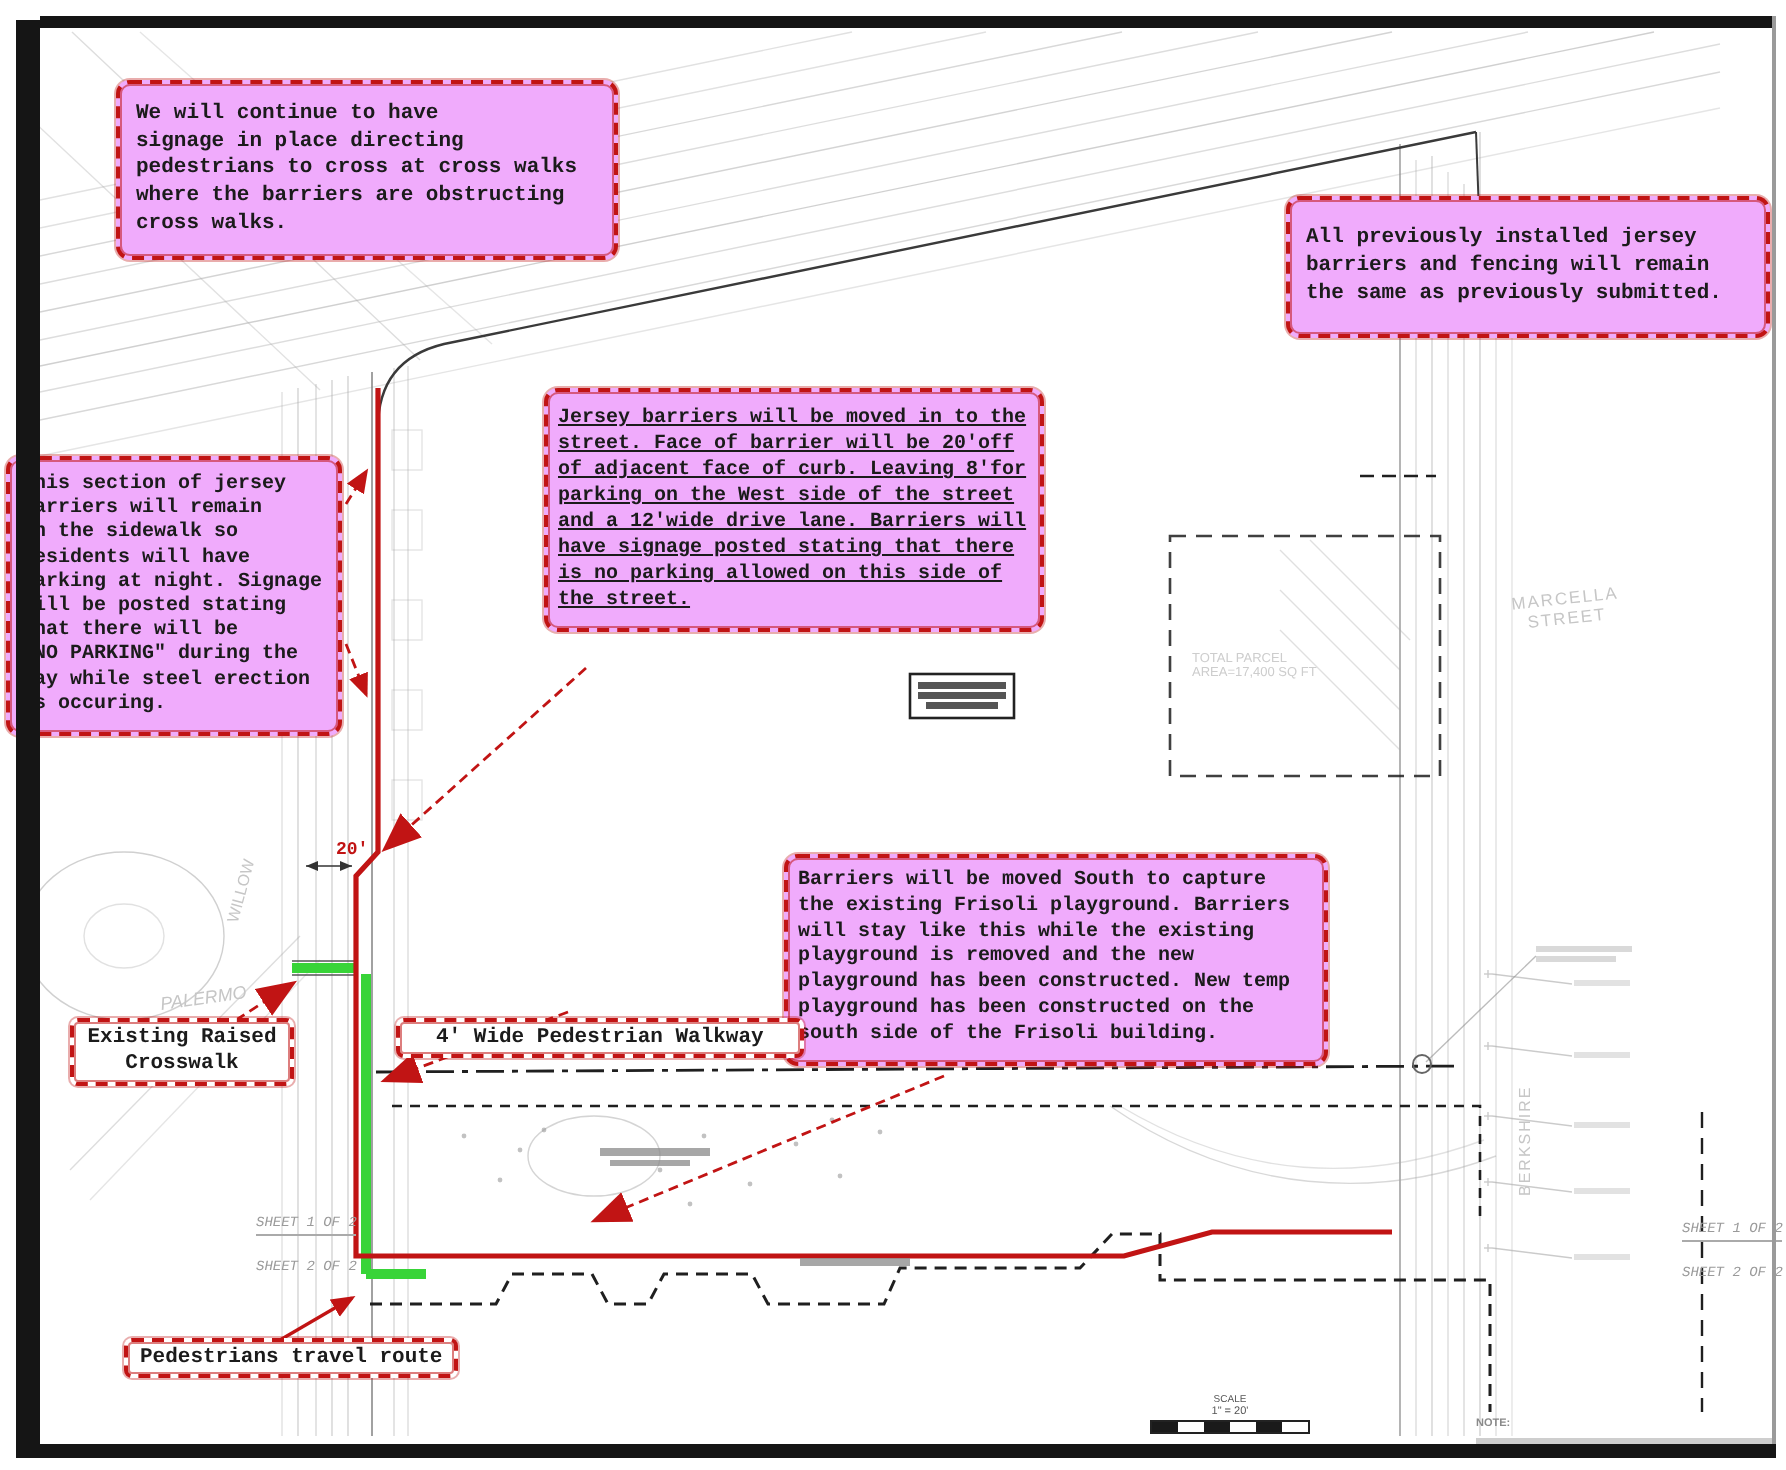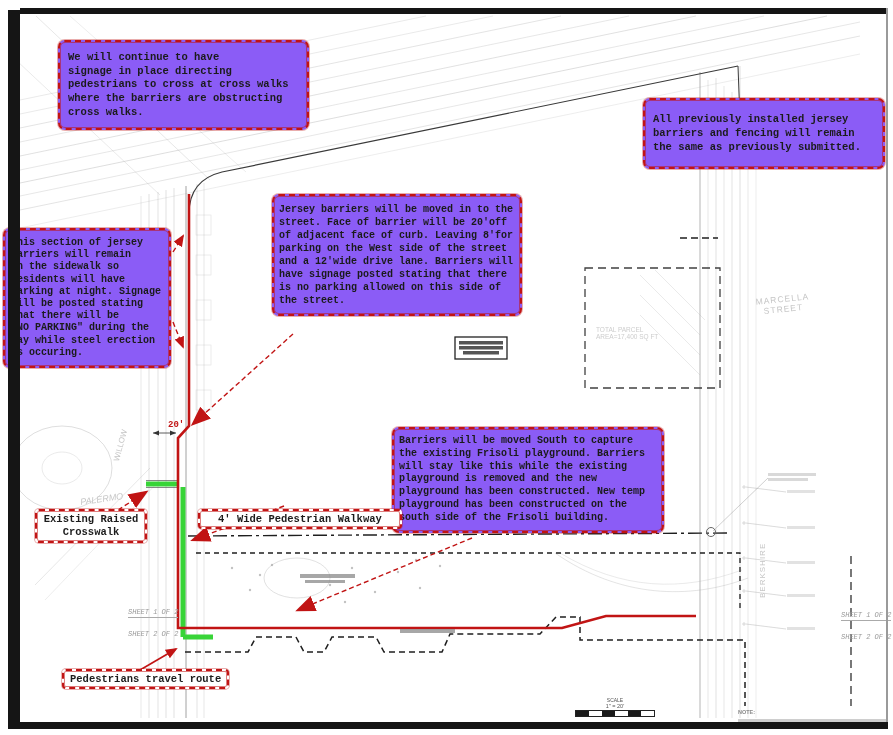--- a/index.html
+++ b/index.html
@@ -1,19 +1,19 @@
 <!DOCTYPE html>
 <html><head>
 <meta charset="utf-8">
 <style>
   html,body{margin:0;padding:0;background:#fff;}
   #canvas{position:relative;width:893px;height:735px;background:#ffffff;overflow:hidden;
           font-family:"Liberation Mono","DejaVu Sans Mono",monospace;}
   svg{position:absolute;left:0;top:0;}
-  .callout{position:absolute;background:#8b5cf6;border:2px dashed #c11414;border-radius:7px;
+  .callout{position:absolute;background:#f0abfc;border:2px dashed #c11414;border-radius:7px;
            box-shadow:inset 0 0 0 1px rgba(193,20,20,.55), 0 0 0 1px rgba(193,20,20,.35);
            color:#1b1b1b;font-weight:bold;white-space:pre-line;z-index:30;}
   .callout-sm{position:absolute;background:#fff;border:2px dashed #c11414;border-radius:4px;
            box-shadow:inset 0 0 0 1px rgba(193,20,20,.55), 0 0 0 1px rgba(193,20,20,.35);
            color:#1b1b1b;font-weight:bold;white-space:pre-line;z-index:30;text-align:center;}
   .faint{position:absolute;color:#c6c6c6;z-index:5;white-space:pre-line;
          font-family:"Liberation Sans",sans-serif;}
   .bars{position:absolute;z-index:6;}
   .bars > i{display:block;background:#8a8a8a;opacity:.75;margin-bottom:2px;}
   .dim-label{position:absolute;color:#c11414;font-weight:bold;z-index:25;margin-left:12px;}
@@ -253,21 +253,21 @@
 barriers will remain
 on the sidewalk so
 residents will have
 parking at night. Signage
 will be posted stating
 that there will be
 "NO PARKING" during the
 day while steel erection
 is occuring.</div>
 
-  <div class="callout" style="left:272px;top:194px;width:236px;padding:7px 5px;font-size:10px;line-height:1.3;">Jersey barriers will be moved in to the
+  <div class="callout" style="left:272px;top:194px;width:236px;padding:7px 5px;font-size:10px;line-height:1.3;text-decoration:underline;">Jersey barriers will be moved in to the
 street. Face of barrier will be 20'off
 of adjacent face of curb. Leaving 8'for
 parking on the West side of the street
 and a 12'wide drive lane. Barriers will
 have signage posted stating that there
 is no parking allowed on this side of
 the street.</div>
 
   <div class="callout" style="left:392px;top:427px;width:258px;padding:6px 5px;font-size:10px;line-height:1.28;">Barriers will be moved South to capture
 the existing Frisoli playground. Barriers

